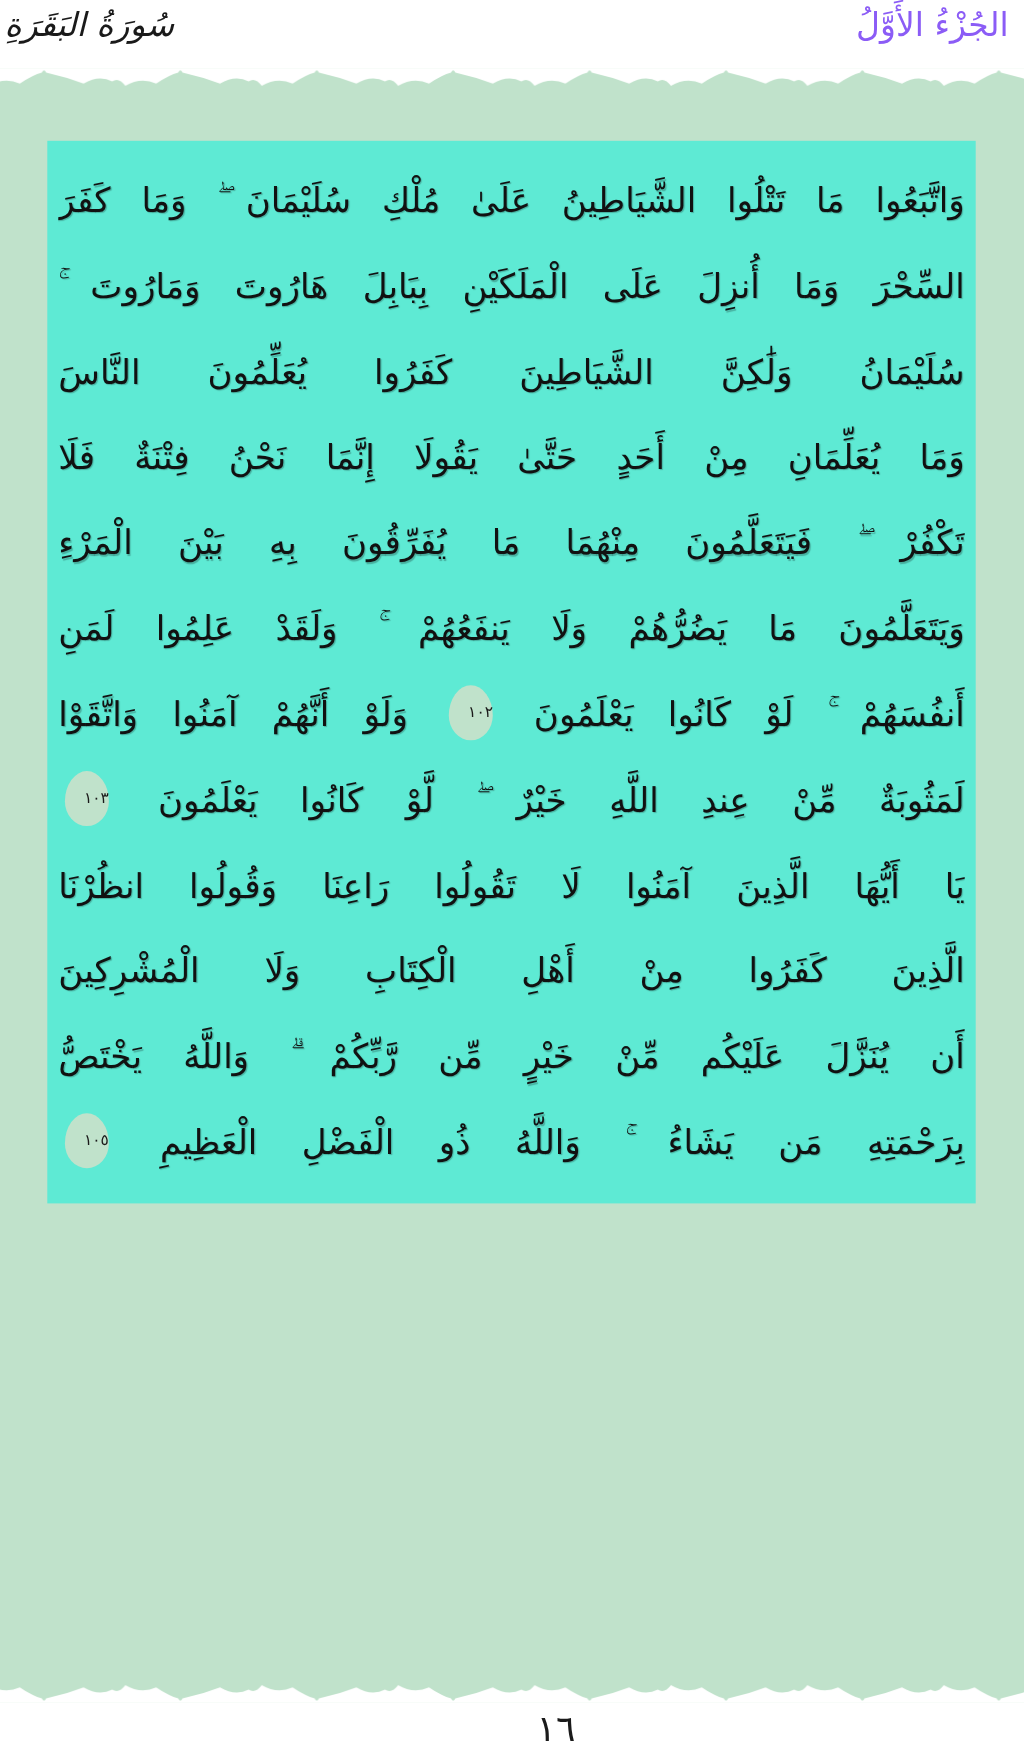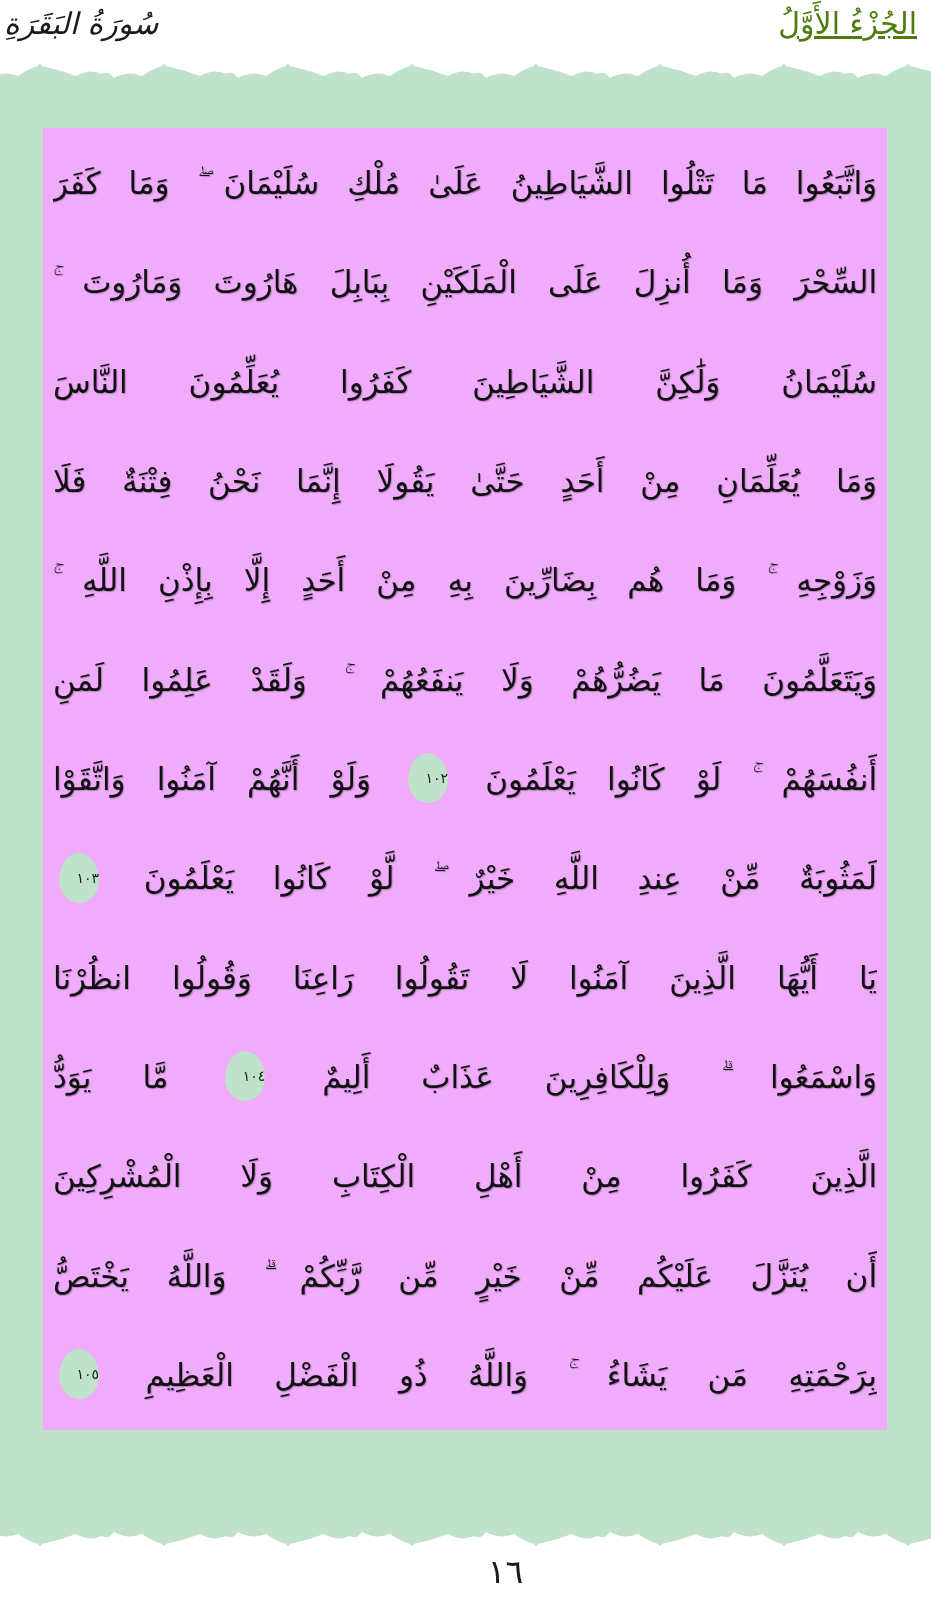--- a/index.html
+++ b/index.html
@@ -5,39 +5,39 @@
   html, body { margin: 0; padding: 0; }
   body {
     width: 931px; height: 1600px; background: #ffffff; position: relative; overflow: hidden;
     font-family: "DejaVu Sans", sans-serif; color: #111;
   }
   .header {
     position: absolute; top: 0; left: 0; width: 931px; height: 62px;
   }
   .hdr-juz {
     position: absolute; right: 14px; top: 6px; font-size: 30px; direction: rtl;
-    font-family: "DejaVu Sans", sans-serif; color: #4d7c0f; text-decoration: underline;
+    font-family: "DejaVu Sans", sans-serif; color: #8b5cf6;
   }
   .hdr-surah {
     position: absolute; left: 4px; top: 6px; font-size: 30px; direction: rtl;
     font-family: "DejaVu Sans", sans-serif; color: #1a1a1a; font-style: italic;
   }
   .frame {
     position: absolute; left: 0; top: 62px; width: 931px; height: 1490px;
   }
   .frame-body {
     position: absolute; left: 0; top: 18px; width: 931px; height: 1446px; background: #c0e2cb;
   }
   .scallop {
     position: absolute; left: 0; width: 931px; height: 24px; display: block;
   }
   .scallop.top { top: 0; }
   .scallop.bottom { top: 1462px; transform: scaleY(-1); }
   .page {
-    position: absolute; left: 43px; top: 128px; width: 844px; height: 1302px; background: #f0abfc;
+    position: absolute; left: 43px; top: 128px; width: 844px; height: 966px; background: #5eead4;
   }
   .lines {
     position: absolute; left: 10px; right: 10px; top: 18px; bottom: 18px;
     display: flex; flex-direction: column; justify-content: space-between;
   }
   .line {
     direction: rtl; text-align: justify; text-align-last: justify;
     font-family: "DejaVu Sans", sans-serif; font-size: 31px; line-height: 74px; height: 74px;
     white-space: nowrap; overflow: hidden; color: #111;
     text-shadow: 1px 1px 1px rgba(0,0,0,0.25);
@@ -75,25 +75,24 @@
     <rect x="0" y="0" width="931" height="24" fill="url(#scal)"></rect>
   </svg>
 </div>
 
 <div class="page">
   <div class="lines" id="lines">
       <div class="line"><span>وَاتَّبَعُوا مَا تَتْلُوا الشَّيَاطِينُ عَلَىٰ مُلْكِ سُلَيْمَانَ ۖ وَمَا كَفَرَ</span> </div>
       <div class="line"><span>السِّحْرَ وَمَا أُنزِلَ عَلَى الْمَلَكَيْنِ بِبَابِلَ هَارُوتَ وَمَارُوتَ ۚ</span> </div>
       <div class="line"><span>سُلَيْمَانُ وَلَٰكِنَّ الشَّيَاطِينَ كَفَرُوا يُعَلِّمُونَ النَّاسَ</span> </div>
       <div class="line"><span>وَمَا يُعَلِّمَانِ مِنْ أَحَدٍ حَتَّىٰ يَقُولَا إِنَّمَا نَحْنُ فِتْنَةٌ فَلَا</span> </div>
-      <div class="line"><span>وَزَوْجِهِ ۚ وَمَا هُم بِضَارِّينَ بِهِ مِنْ أَحَدٍ إِلَّا بِإِذْنِ اللَّهِ ۚ</span> </div>
+      <div class="line"><span>تَكْفُرْ ۖ فَيَتَعَلَّمُونَ مِنْهُمَا مَا يُفَرِّقُونَ بِهِ بَيْنَ الْمَرْءِ</span> </div>
       <div class="line"><span>وَيَتَعَلَّمُونَ مَا يَضُرُّهُمْ وَلَا يَنفَعُهُمْ ۚ وَلَقَدْ عَلِمُوا لَمَنِ</span> </div>
       <div class="line"><span>أَنفُسَهُمْ ۚ لَوْ كَانُوا يَعْلَمُونَ</span> <span class="ayah-marker">١٠٢</span> <span>وَلَوْ أَنَّهُمْ آمَنُوا وَاتَّقَوْا</span></div>
       <div class="line"><span>لَمَثُوبَةٌ مِّنْ عِندِ اللَّهِ خَيْرٌ ۖ لَّوْ كَانُوا يَعْلَمُونَ</span> <span class="ayah-marker">١٠٣</span> </div>
       <div class="line"><span>يَا أَيُّهَا الَّذِينَ آمَنُوا لَا تَقُولُوا رَاعِنَا وَقُولُوا انظُرْنَا</span> </div>
-      <div class="line"><span>وَاسْمَعُوا ۗ وَلِلْكَافِرِينَ عَذَابٌ أَلِيمٌ</span> <span class="ayah-marker">١٠٤</span> <span>مَّا يَوَدُّ</span></div>
       <div class="line"><span>الَّذِينَ كَفَرُوا مِنْ أَهْلِ الْكِتَابِ وَلَا الْمُشْرِكِينَ</span> </div>
       <div class="line"><span>أَن يُنَزَّلَ عَلَيْكُم مِّنْ خَيْرٍ مِّن رَّبِّكُمْ ۗ وَاللَّهُ يَخْتَصُّ</span> </div>
       <div class="line"><span>بِرَحْمَتِهِ مَن يَشَاءُ ۚ وَاللَّهُ ذُو الْفَضْلِ الْعَظِيمِ</span> <span class="ayah-marker">١٠٥</span> </div>
     </div>
 </div>
 
 <div class="page-number">١٦</div>
 
 </body></html>

